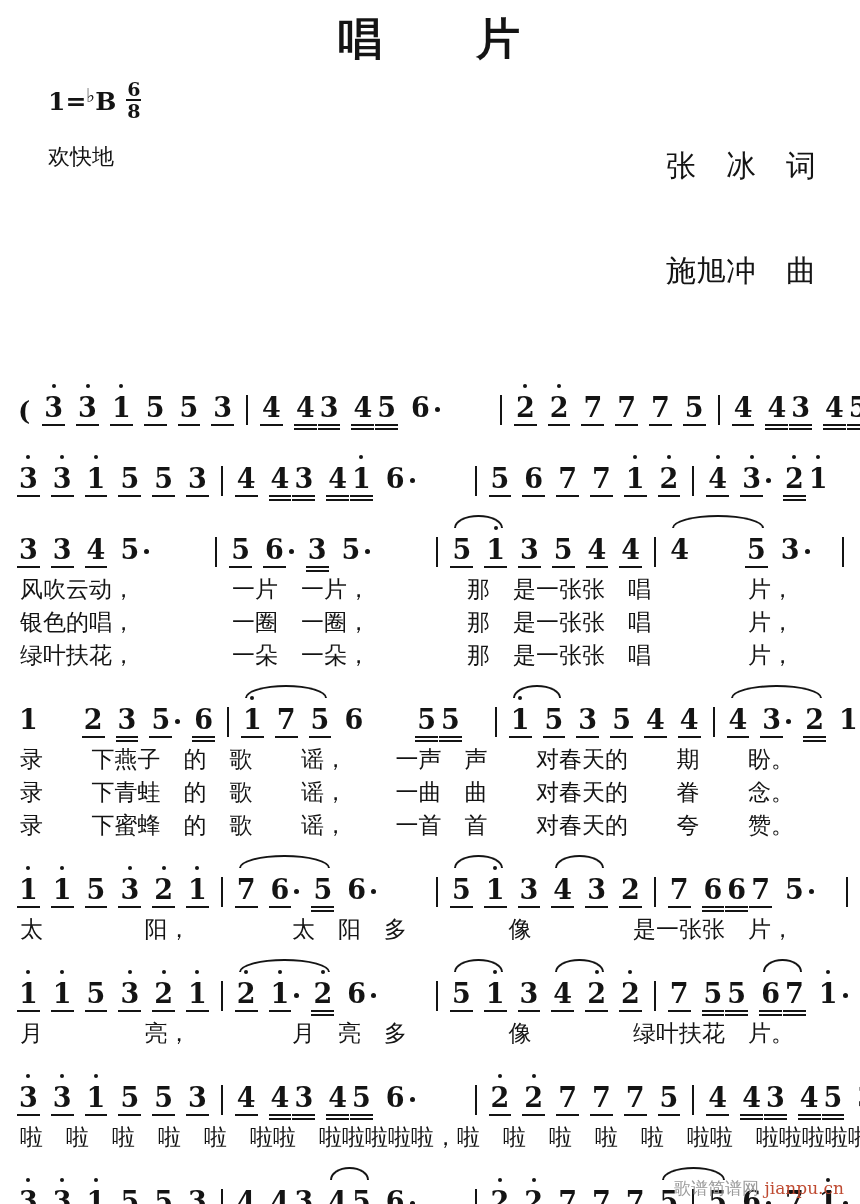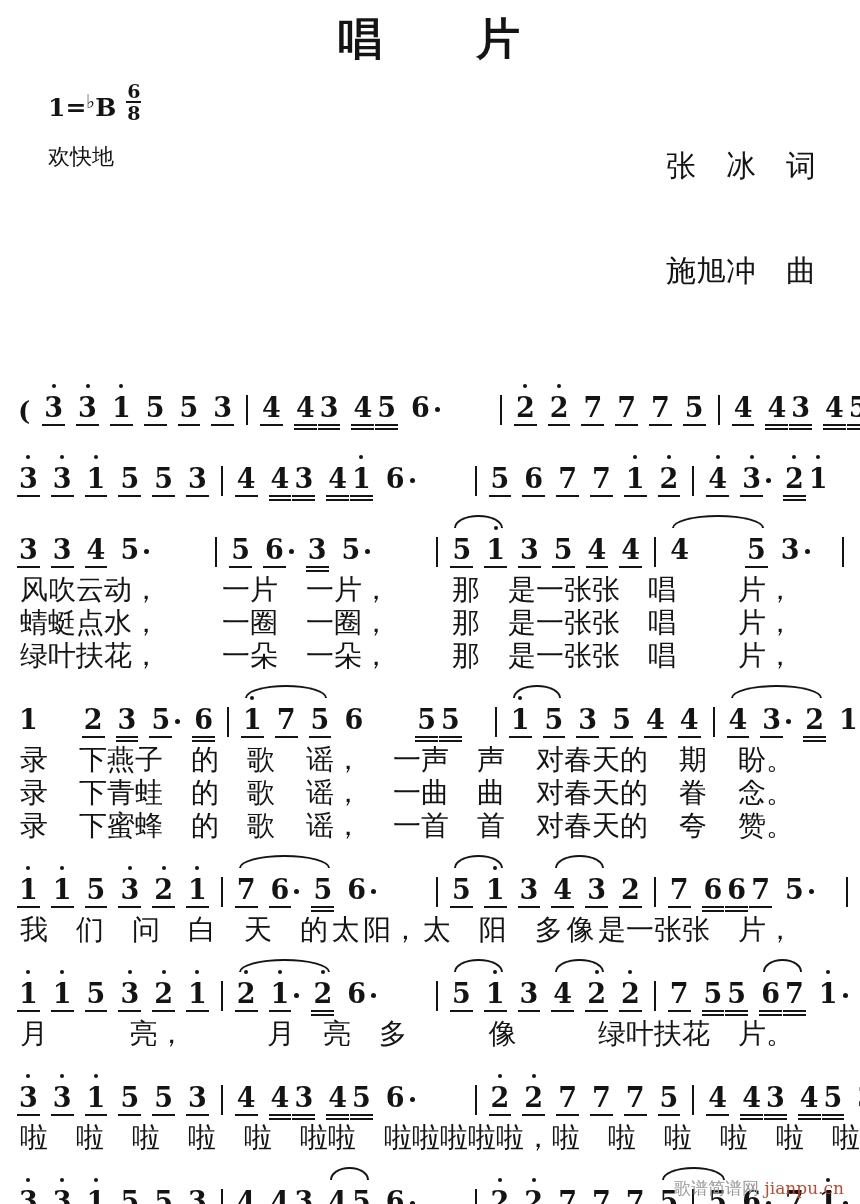--- a/index.html
+++ b/index.html
@@ -8,21 +8,21 @@
     box-sizing:border-box;padding:10px 18px 0 18px;position:relative;
     font-family:"DejaVu Serif", serif;color:#141414;overflow:hidden;
   }
   
   .title{
     text-align:center;font-size:44px;font-weight:bold;line-height:58px;
     white-space:pre;letter-spacing:2px;
   }
   .hdr{display:flex;justify-content:space-between;margin-top:10px;}
   .hdr-left{padding-left:30px;}
-  .keyline{display:flex;align-items:flex-end;height:44px;}
+  .keyline{display:flex;align-items:center;height:44px;}
   .keysig{font-weight:bold;font-size:25px;font-family:"DejaVu Serif",serif;}
   .keysig .flat{font-size:19px;vertical-align:8px;}
   .meter{display:inline-flex;flex-direction:column;align-items:center;margin-left:10px;
          font-weight:bold;font-size:19px;line-height:18px;}
   .meter .mline{width:15px;height:2px;background:#141414;margin:1px 0;}
   .tempo{font-size:22px;margin-top:20px;white-space:pre;}
   .hdr-right{text-align:left;padding-right:26px;font-size:30px;line-height:35px;white-space:pre;}
   
   .score{margin-top:16px;}
   .sys{margin-top:17px;}
@@ -43,21 +43,21 @@
   .gp{flex:0 0 auto;}
   .fl{flex:1 1 0;min-width:6px;}
   .tx{font-family:"DejaVu Serif",serif;font-weight:bold;font-size:26px;align-self:flex-end;margin-bottom:3px;}
   .sl{display:inline-flex;align-items:flex-end;gap:13px;position:relative;}
   .sl::before{
     content:"";position:absolute;top:-2px;left:3px;right:3px;height:11px;
     border:2px solid #141414;border-bottom:none;
     border-radius:50% 50% 0 0 / 100% 100% 0 0;}
   .j{margin-left:-10px;}
   .lrow{display:flex;justify-content:space-between;padding:5px 48px 1px 2px;
-        font-size:28px;line-height:27px;}
+        font-size:23px;line-height:27px;}
   .seg{white-space:pre;}
   
   .wm{position:absolute;right:16px;bottom:4px;font-size:17px;}
   .wm-site{color:#9a9a9a;}
   .wm-url{color:#bf4b32;}
 </style>
 </head>
 <body>
 
 <div class="page">
@@ -310,21 +310,21 @@
           <span class="fl"></span>
           <span class="bl"></span>
         </div>
         <div class="lrow">
           <span class="seg">风吹云动，</span>
           <span class="seg">一片　一片，</span>
           <span class="seg">那　是一张张　唱</span>
           <span class="seg">片，</span>
         </div>
         <div class="lrow">
-          <span class="seg">蜻蜓点水，</span>
+          <span class="seg">银色的唱，</span>
           <span class="seg">一圈　一圈，</span>
           <span class="seg">那　是一张张　唱</span>
           <span class="seg">片，</span>
         </div>
         <div class="lrow">
           <span class="seg">绿叶扶花，</span>
           <span class="seg">一朵　一朵，</span>
           <span class="seg">那　是一张张　唱</span>
           <span class="seg">片，</span>
         </div>
@@ -513,21 +513,20 @@
             <span class="num u1">7</span>
           </span>
           <span class="note">
             <span class="num">5</span>
             <span class="ad"></span>
           </span>
           <span class="fl"></span>
           <span class="bl"></span>
         </div>
         <div class="lrow">
-          <span class="seg">我　们　问　白　天　的</span>
           <span class="seg">太</span>
           <span class="seg">阳，</span>
           <span class="seg">太　阳　多</span>
           <span class="seg">像</span>
           <span class="seg">是一张张　片，</span>
         </div>
       </div>
       <div class="sys">
         <div class="nrow">
           <span class="note">

